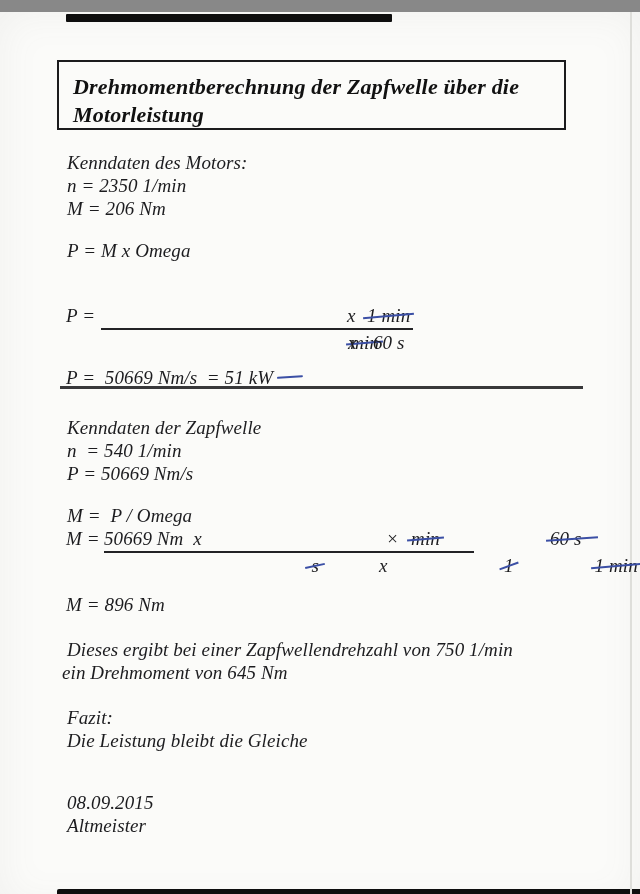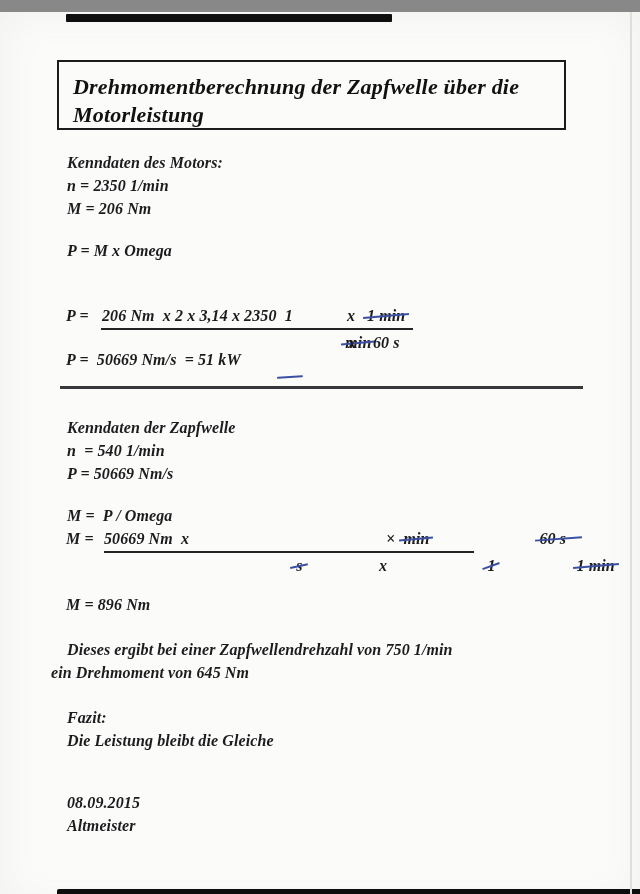--- a/index.html
+++ b/index.html
@@ -29,22 +29,22 @@
     border:2px solid #1b1b1d;box-sizing:border-box;
     padding:11px 0 0 14px;
   }
   .title-line{
     font-weight:bold;font-style:italic;font-size:22px;line-height:28px;
     color:#111;white-space:pre;letter-spacing:0.2px;
   }
   
   .t{
     position:absolute;
-    font-weight:bold;font-style:italic;
-    font-size:16px;line-height:23px;
+    font-weight:normal;font-style:italic;
+    font-size:19px;line-height:23px;
     color:var(--ink);
     white-space:pre;
     letter-spacing:0.1px;
   }
   
   .frac-bar{position:absolute;height:2.4px;background:#232326;}
   .rule{position:absolute;left:60px;top:374px;width:523px;height:2.6px;background:#38383a;}
   
   .strike{position:relative;display:inline-block;}
   .strike::after{
@@ -78,28 +78,27 @@
   </div>
 
   
   <div class="t" style="left:67px;top:139px">Kenndaten des Motors:</div>
   <div class="t" style="left:67px;top:162px">n = 2350 1/min</div>
   <div class="t" style="left:67px;top:185px">M = 206 Nm</div>
   <div class="t" style="left:67px;top:227px">P = M x Omega</div>
 
   
   <div class="t" style="left:66px;top:292px">P =</div>
-  <div class="t" style="left:102px;top:292px">206 Nm  x 2 x 3,14 x 2350  1</div>
   <div class="t" style="left:347px;top:292px">x</div>
   <div class="t strike" style="left:367px;top:292px">1 min</div>
   <div class="frac-bar" style="left:101px;top:316px;width:312px"></div>
   <div class="t strike" style="left:303px;top:319px">min</div>
   <div class="t" style="left:348px;top:319px">x</div>
   <div class="t" style="left:373px;top:319px">60 s</div>
-  <div class="t" style="left:66px;top:336px">P =  50669 Nm/s  = 51 kW</div>
+  <div class="t" style="left:66px;top:354px">P =  50669 Nm/s  = 51 kW</div>
   <div class="pen-underline"></div>
 
   
   <div class="rule"></div>
 
   
   <div class="t" style="left:67px;top:404px">Kenndaten der Zapfwelle</div>
   <div class="t" style="left:67px;top:427px">n  = 540 1/min</div>
   <div class="t" style="left:67px;top:450px">P = 50669 Nm/s</div>
   <div class="t" style="left:67px;top:492px">M =  P / Omega</div>
@@ -112,21 +111,21 @@
   <div class="t strike sr" style="left:437px;top:515px">60 s</div>
   <div class="frac-bar" style="left:104px;top:539px;width:370px"></div>
   <div class="t strike short" style="left:163px;top:542px">s</div>
   <div class="t strike steep" style="left:344px;top:542px">1</div>
   <div class="t" style="left:379px;top:542px">x</div>
   <div class="t strike" style="left:421px;top:542px">1 min</div>
   <div class="t" style="left:66px;top:581px">M = 896 Nm</div>
 
   
   <div class="t" style="left:67px;top:626px">Dieses ergibt bei einer Zapfwellendrehzahl von 750 1/min</div>
-  <div class="t" style="left:51px;top:649px">ein Drehmoment von 645 Nm</div>
+  <div class="t" style="left:62px;top:649px">ein Drehmoment von 645 Nm</div>
 
   
   <div class="t" style="left:67px;top:694px">Fazit:</div>
   <div class="t" style="left:67px;top:717px">Die Leistung bleibt die Gleiche</div>
 
   
   <div class="t" style="left:67px;top:779px">08.09.2015</div>
   <div class="t" style="left:67px;top:802px">Altmeister</div>
 
 </div>

